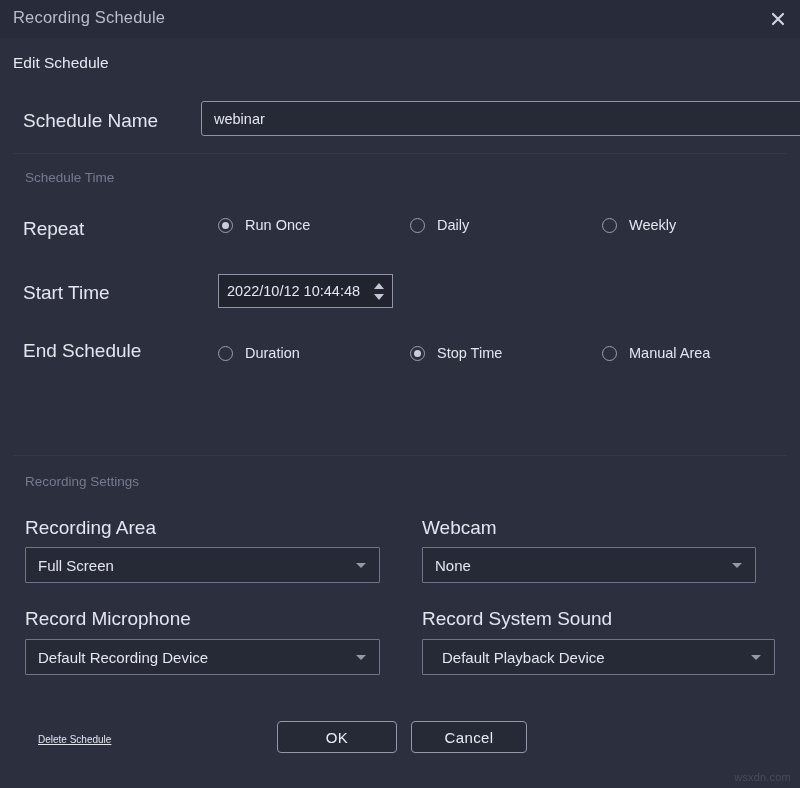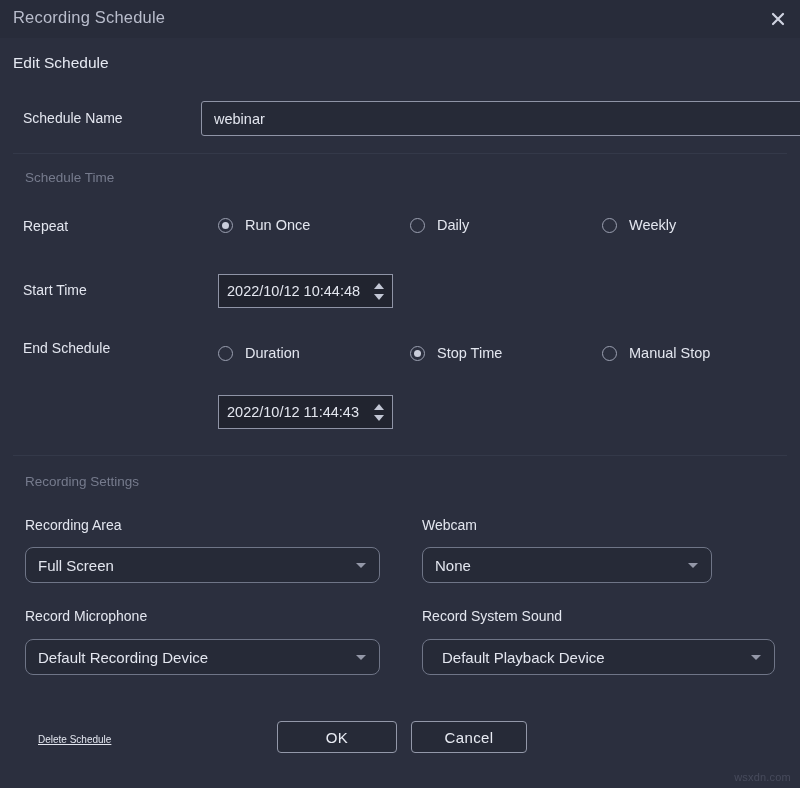--- a/index.html
+++ b/index.html
@@ -52,21 +52,21 @@
   .edit-heading {
     position: absolute;
     left: 13px; top: 54px;
     font-size: 15.5px;
     color: #e6e9f2;
   }
 
   
   .lbl {
     position: absolute;
-    font-size: 14px;
+    font-size: 19px;
     color: #e3e6ef;
     white-space: nowrap;
   }
   .section-lbl {
     position: absolute;
     font-size: 13.5px;
     color: #767b8d;
     white-space: nowrap;
   }
   .divider {
@@ -162,21 +162,21 @@
   .spin-up { border-bottom: 6px solid #c2c6d4; }
   .spin-down { border-top: 6px solid #c2c6d4; }
 
   
   .dropdown {
     position: absolute;
     box-sizing: border-box;
     height: 36px;
     background: #262a37;
     border: 1px solid #6f7587;
-    border-radius: 8px;
+    border-radius: 1px;
     display: flex;
     align-items: center;
     cursor: pointer;
   }
   .dropdown-value {
     flex: 1 1 auto;
     padding-left: 12px;
     font-size: 15px;
     color: #e3e6ef;
     white-space: nowrap;
@@ -283,43 +283,36 @@
     <span class="radio-label">Duration</span>
   </div>
 
   <div class="radio checked" style="left:410px; top:345px;">
     <span class="radio-mark"></span>
     <span class="radio-label">Stop Time</span>
   </div>
 
   <div class="radio" style="left:602px; top:345px;">
     <span class="radio-mark"></span>
-    <span class="radio-label">Manual Stop</span>
-  </div>
-
-  <div class="spinner" style="left:218px; top:395px; width:175px;">
-    <div class="spinner-value">2022/10/12 11:44:43</div>
-    <div class="spinner-arrows">
-      <div class="spin-up"></div>
-      <div class="spin-down"></div>
-    </div>
-  </div>
+    <span class="radio-label">Manual Area</span>
+  </div>
+
 
   <div class="divider" style="top:455px;"></div>
 
   <div class="section-lbl" style="left:25px; top:474px;">Recording Settings</div>
 
   <div class="lbl" style="left:25px; top:517px;">Recording Area</div>
   <div class="dropdown" style="left:25px; top:547px; width:355px;">
     <div class="dropdown-value">Full Screen</div>
     <div class="dropdown-caret"></div>
   </div>
 
   <div class="lbl" style="left:422px; top:517px;">Webcam</div>
-  <div class="dropdown" style="left:422px; top:547px; width:290px;">
+  <div class="dropdown" style="left:422px; top:547px; width:334px;">
     <div class="dropdown-value">None</div>
     <div class="dropdown-caret"></div>
   </div>
 
   <div class="lbl" style="left:25px; top:608px;">Record Microphone</div>
   <div class="dropdown" style="left:25px; top:639px; width:355px;">
     <div class="dropdown-value">Default Recording Device</div>
     <div class="dropdown-caret"></div>
   </div>
 

